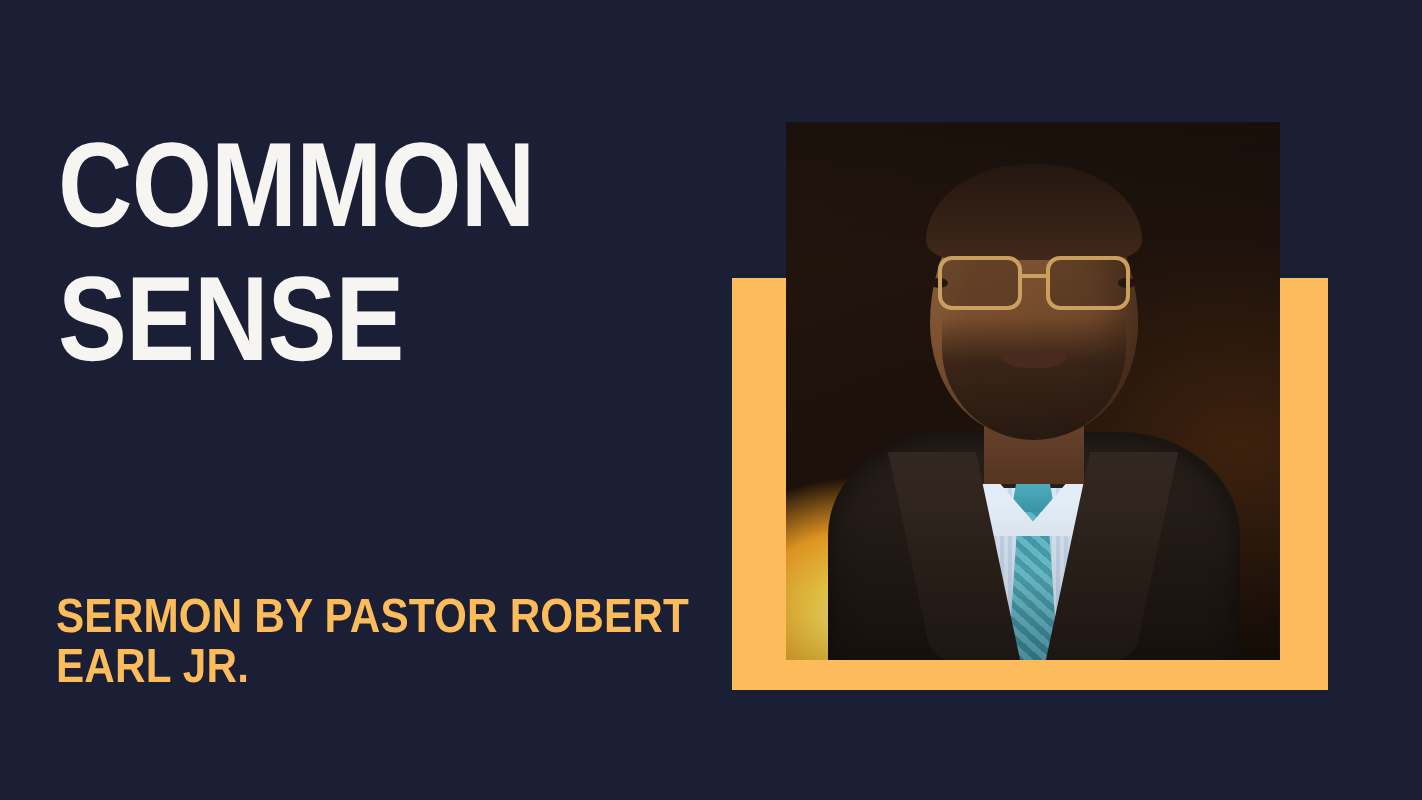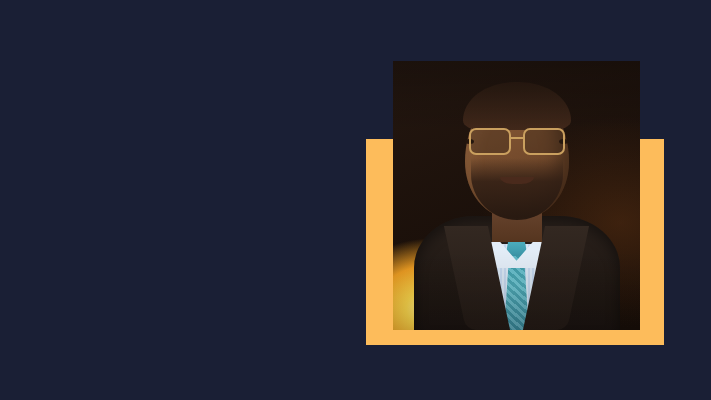--- a/index.html
+++ b/index.html
@@ -278,21 +278,29 @@
     font-size: 12.5px;
     letter-spacing: 0.85px;
     white-space: nowrap;
   }
 </style>
 </head>
 <body>
 
 <div id="canvas">
 
-
+  <div class="title-block">
+    <span class="title-line">COMMON</span>
+    <span class="title-line">SENSE</span>
+  </div>
+
+  <div class="subtitle-block">
+    <span class="subtitle-line">SERMON BY PASTOR ROBERT</span>
+    <span class="subtitle-line">EARL JR.</span>
+  </div>
 
   <div class="gold-bar gold-bar-left"></div>
   <div class="gold-bar gold-bar-right"></div>
   <div class="gold-bar gold-bar-bottom"></div>
 
   <div class="photo-frame">
     <div class="photo-bg"></div>
     <div class="suit"></div>
     <div class="shirt"></div>
     <div class="tie"></div>

